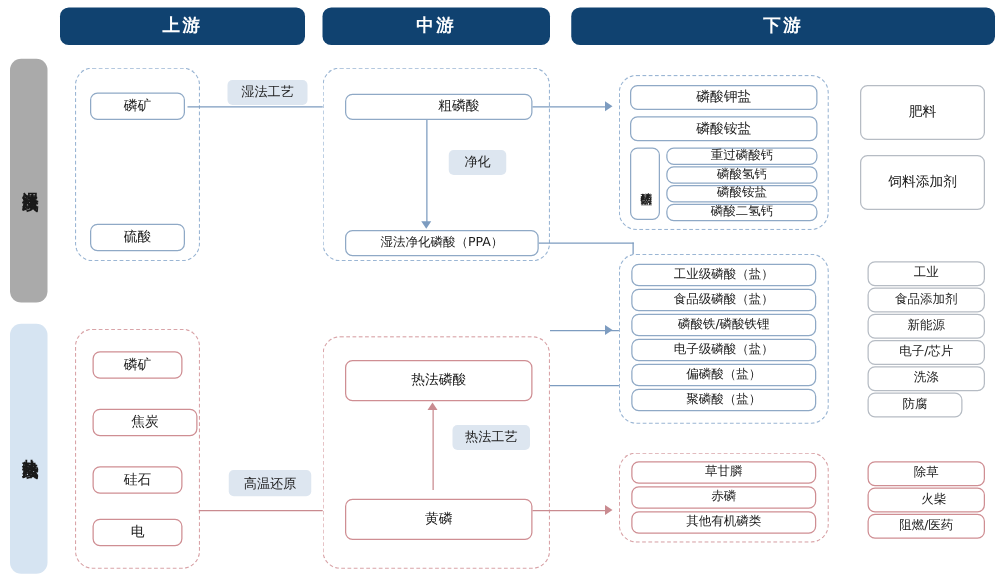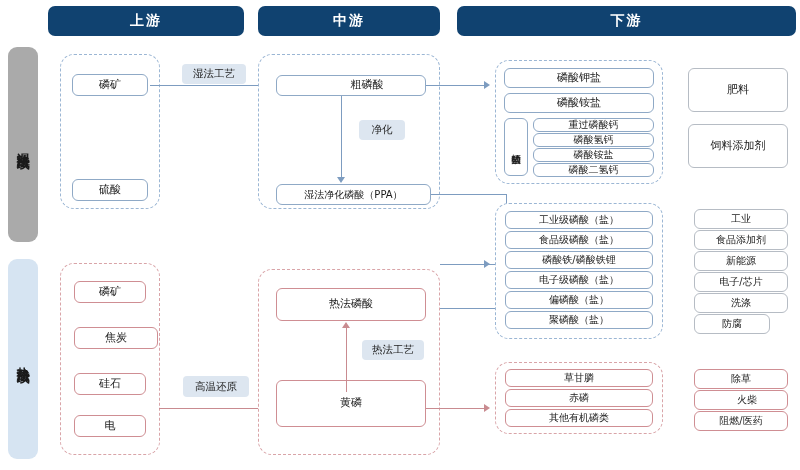--- a/index.html
+++ b/index.html
@@ -242,21 +242,21 @@
   <div class="abs chip" style="left:183px;top:376px;width:66px;height:21px;">
     <span>高温还原</span>
   </div>
   <div class="ln ln-h-red" style="left:159px;top:408px;width:114px;"></div>
   <div class="arrow-r arrow-r-red" style="left:272px;top:404px;"></div>
 
   <div class="abs group group-red" style="left:258px;top:269px;width:182px;height:186px;"></div>
   <div class="abs node node-red" style="left:276px;top:288px;width:150px;height:33px;">
     <span>热法磷酸</span>
   </div>
-  <div class="abs node node-red" style="left:276px;top:380px;width:150px;height:47px;text-align:right;">
+  <div class="abs node node-red" style="left:276px;top:399px;width:150px;height:33px;text-align:right;">
     <span>黄磷</span>
   </div>
   <div class="abs chip" style="left:362px;top:340px;width:62px;height:20px;">
     <span>热法工艺</span>
   </div>
   <div class="ln ln-v-red" style="left:346px;top:328px;height:64px;"></div>
   <div class="arrow-u arrow-u-red" style="left:342px;top:322px;"></div>
 
   <div class="ln ln-h-red" style="left:426px;top:408px;width:59px;"></div>
   <div class="arrow-r arrow-r-red" style="left:484px;top:404px;"></div>

